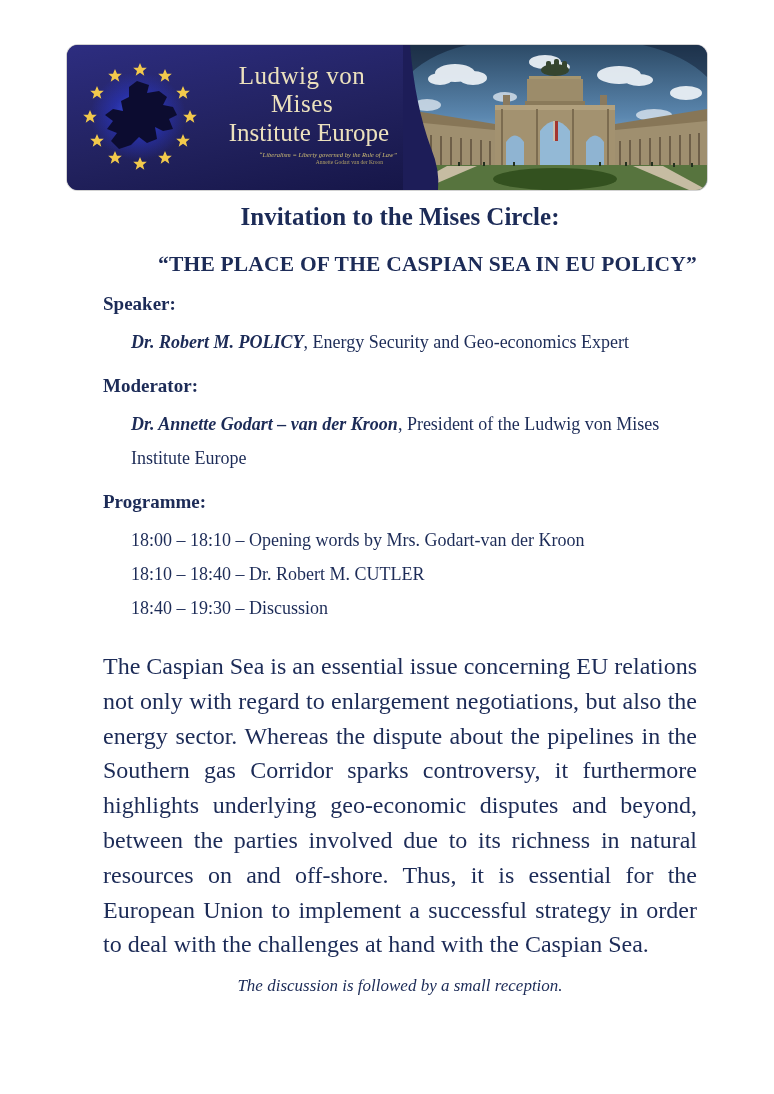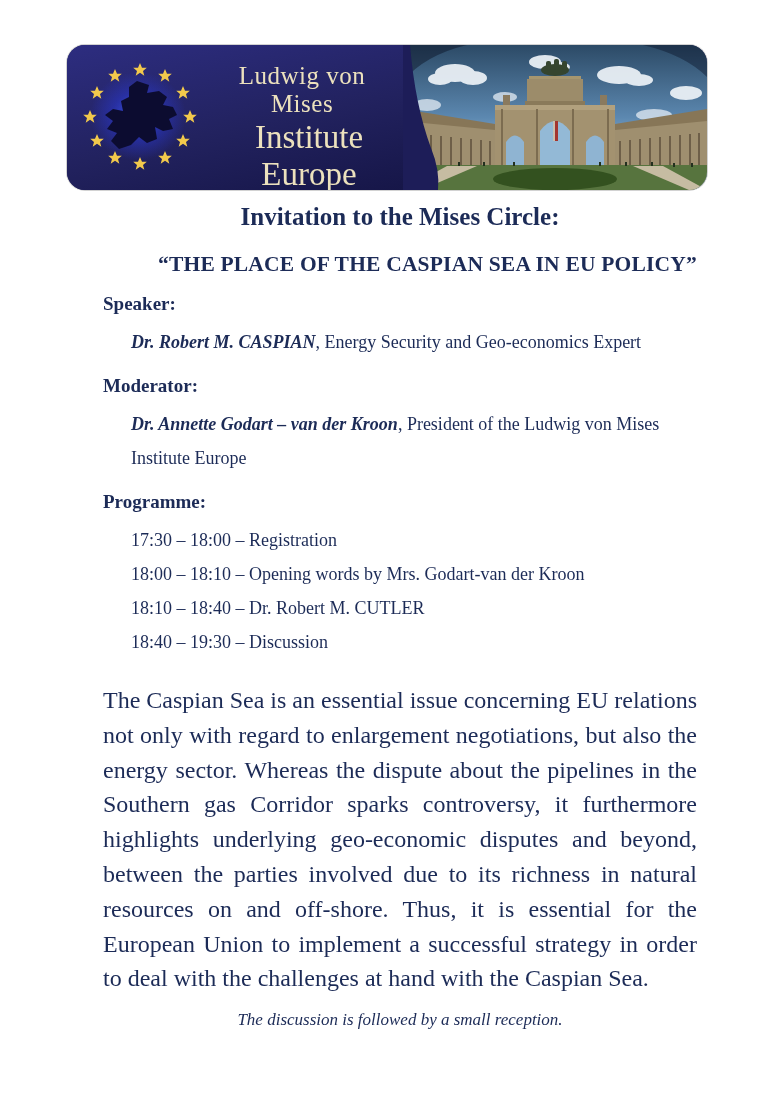--- a/index.html
+++ b/index.html
@@ -4,34 +4,34 @@
 <style>
   * { box-sizing: border-box; }
   html, body { margin: 0; padding: 0; background: #ffffff; }
   .page {
     position: relative; width: 774px; height: 1094px; background: #ffffff;
     font-family: "Liberation Serif", serif; color: #1c2b57; overflow: hidden;
   }
   
   .banner {
     position: absolute; left: 67px; top: 45px; width: 640px; height: 145px;
-    border-radius: 18px; overflow: hidden; display: flex;
+    border-radius: 11px; overflow: hidden; display: flex;
     background: #1e1e5e; box-shadow: 0 0 0 1px #d2d2d2;
   }
   .banner-left {
     position: relative; flex: 0 0 336px; height: 100%;
     background: linear-gradient(168deg, #2d2d80 0%, #22225f 55%, #161648 100%);
   }
   .eu-logo { position: absolute; left: 0; top: 0; }
   .org-block {
     position: absolute; left: 138px; top: 17px; width: 194px;
     text-align: center; color: #ece1bd;
   }
   .org-line1 { font-size: 25px; letter-spacing: 0.5px; }
-  .org-line2 { font-size: 33px; margin-top: 1px; padding-left: 14px; }
+  .org-line2 { font-size: 25px; margin-top: 1px; padding-left: 14px; }
   .motto { font-size: 6.5px; font-style: italic; color: #cdbb74; text-align: right; margin-top: 4px; padding-right: 2px; }
   .motto-author { font-size: 5.5px; color: #b2a167; text-align: right; margin-top: 1px; padding-right: 16px; }
   .banner-photo { position: relative; flex: 1 1 auto; }
   .banner-photo svg { display: block; width: 100%; height: 100%; }
   
   .content { position: absolute; left: 103px; top: 203px; width: 594px; }
   .subtitle { text-align: center; font-weight: bold; font-size: 25px; }
   .main-title { text-align: right; font-weight: bold; font-size: 21.5px; margin-top: 21px; letter-spacing: 0.2px; }
   .sec-label { font-weight: bold; font-size: 19px; margin-top: 16px; }
   .detail-line { padding-left: 28px; font-size: 18px; margin-top: 10px; line-height: 34px; }
@@ -181,31 +181,30 @@
       </svg>
     </div>
   </div>
 
   <div class="content">
     <div class="subtitle">Invitation to the Mises Circle:</div>
     <div class="main-title">“THE PLACE OF THE CASPIAN SEA IN EU POLICY”</div>
 
     <div class="sec-label">Speaker:</div>
     <div class="detail-line">
-      <span class="person-name">Dr. Robert M. CASPIAN</span><span>, Energy Security and Geo-economics Expert</span>
+      <span class="person-name">Dr. Robert M. POLICY</span><span>, Energy Security and Geo-economics Expert</span>
     </div>
 
     <div class="sec-label">Moderator:</div>
     <div class="detail-line">
       <span class="person-name">Dr. Annette Godart – van der Kroon</span><span>, President of the Ludwig von Mises Institute Europe</span>
     </div>
 
     <div class="sec-label">Programme:</div>
     <div class="prog-list">
-      <div class="prog-item">17:30 – 18:00 – Registration</div>
       <div class="prog-item">18:00 – 18:10 – Opening words by Mrs. Godart-van der Kroon</div>
       <div class="prog-item">18:10 – 18:40 – Dr. Robert M. CUTLER</div>
       <div class="prog-item">18:40 – 19:30 – Discussion</div>
     </div>
 
     <p class="paragraph">The Caspian Sea is an essential issue concerning EU relations not only with regard to enlargement negotiations, but also the energy sector. Whereas the dispute about the pipelines in the Southern gas Corridor sparks controversy, it furthermore highlights underlying geo-economic disputes and beyond, between the parties involved due to its richness in natural resources on and off-shore. Thus, it is essential for the European Union to implement a successful strategy in order to deal with the challenges at hand with the Caspian Sea.</p>
 
     <div class="footer-note">The discussion is followed by a small reception.</div>
   </div>
 

